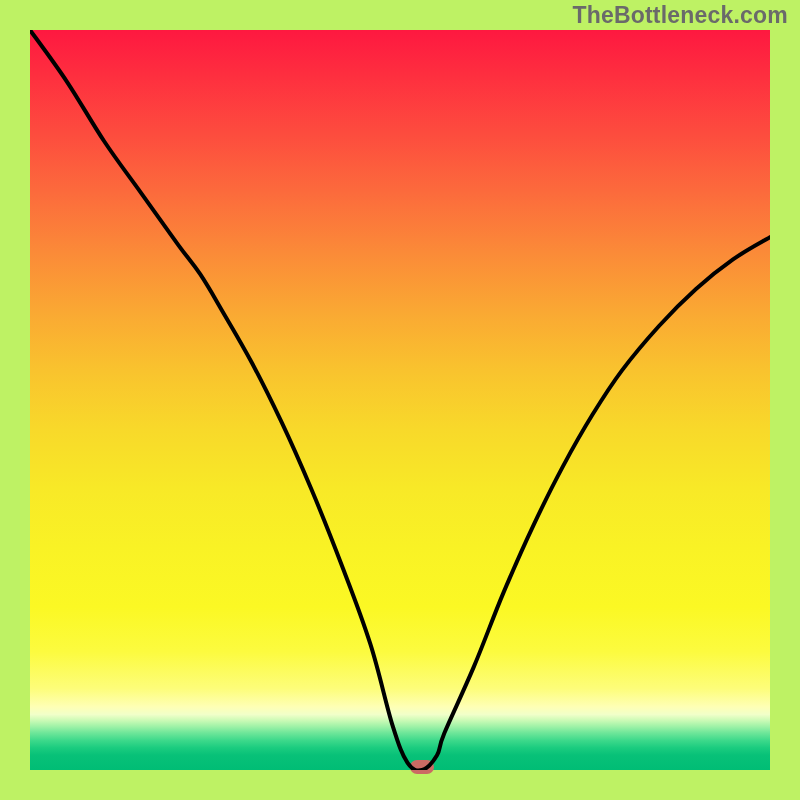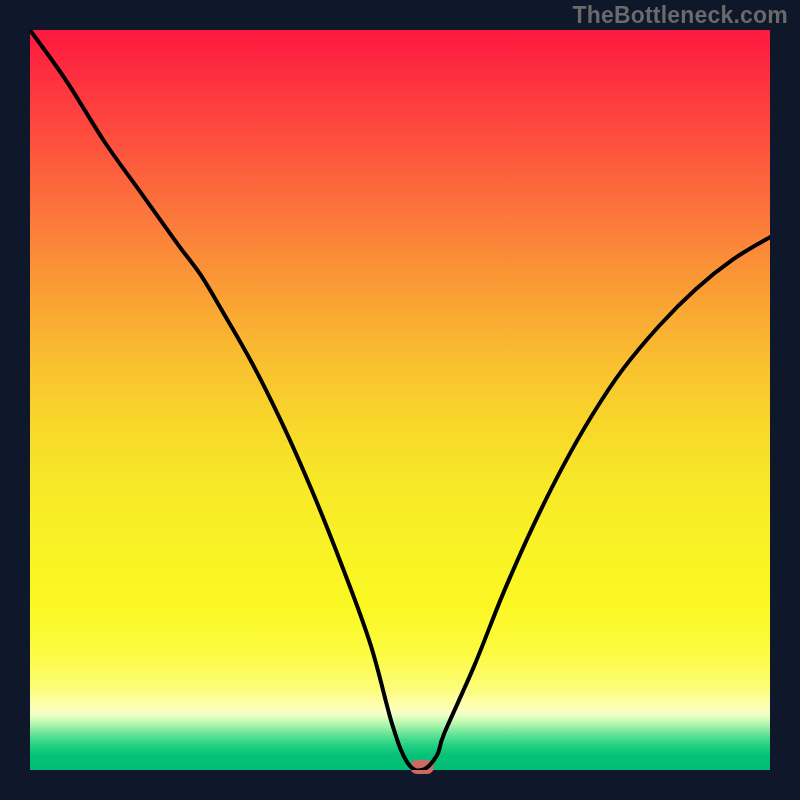--- a/index.html
+++ b/index.html
@@ -8,21 +8,21 @@
     width: 800px;
     height: 800px;
     background: #000;
     font-family: Arial, Helvetica, sans-serif;
     overflow: hidden;
   }
   .stage {
     position: relative;
     width: 800px;
     height: 800px;
-    background: #0f172a;
+    background: #bef264;
   }
   .watermark {
     position: absolute;
     top: 2px;
     right: 12px;
     color: #6a6a6a;
     font-size: 23px;
     font-weight: 600;
     letter-spacing: 0.2px;
     z-index: 20;

